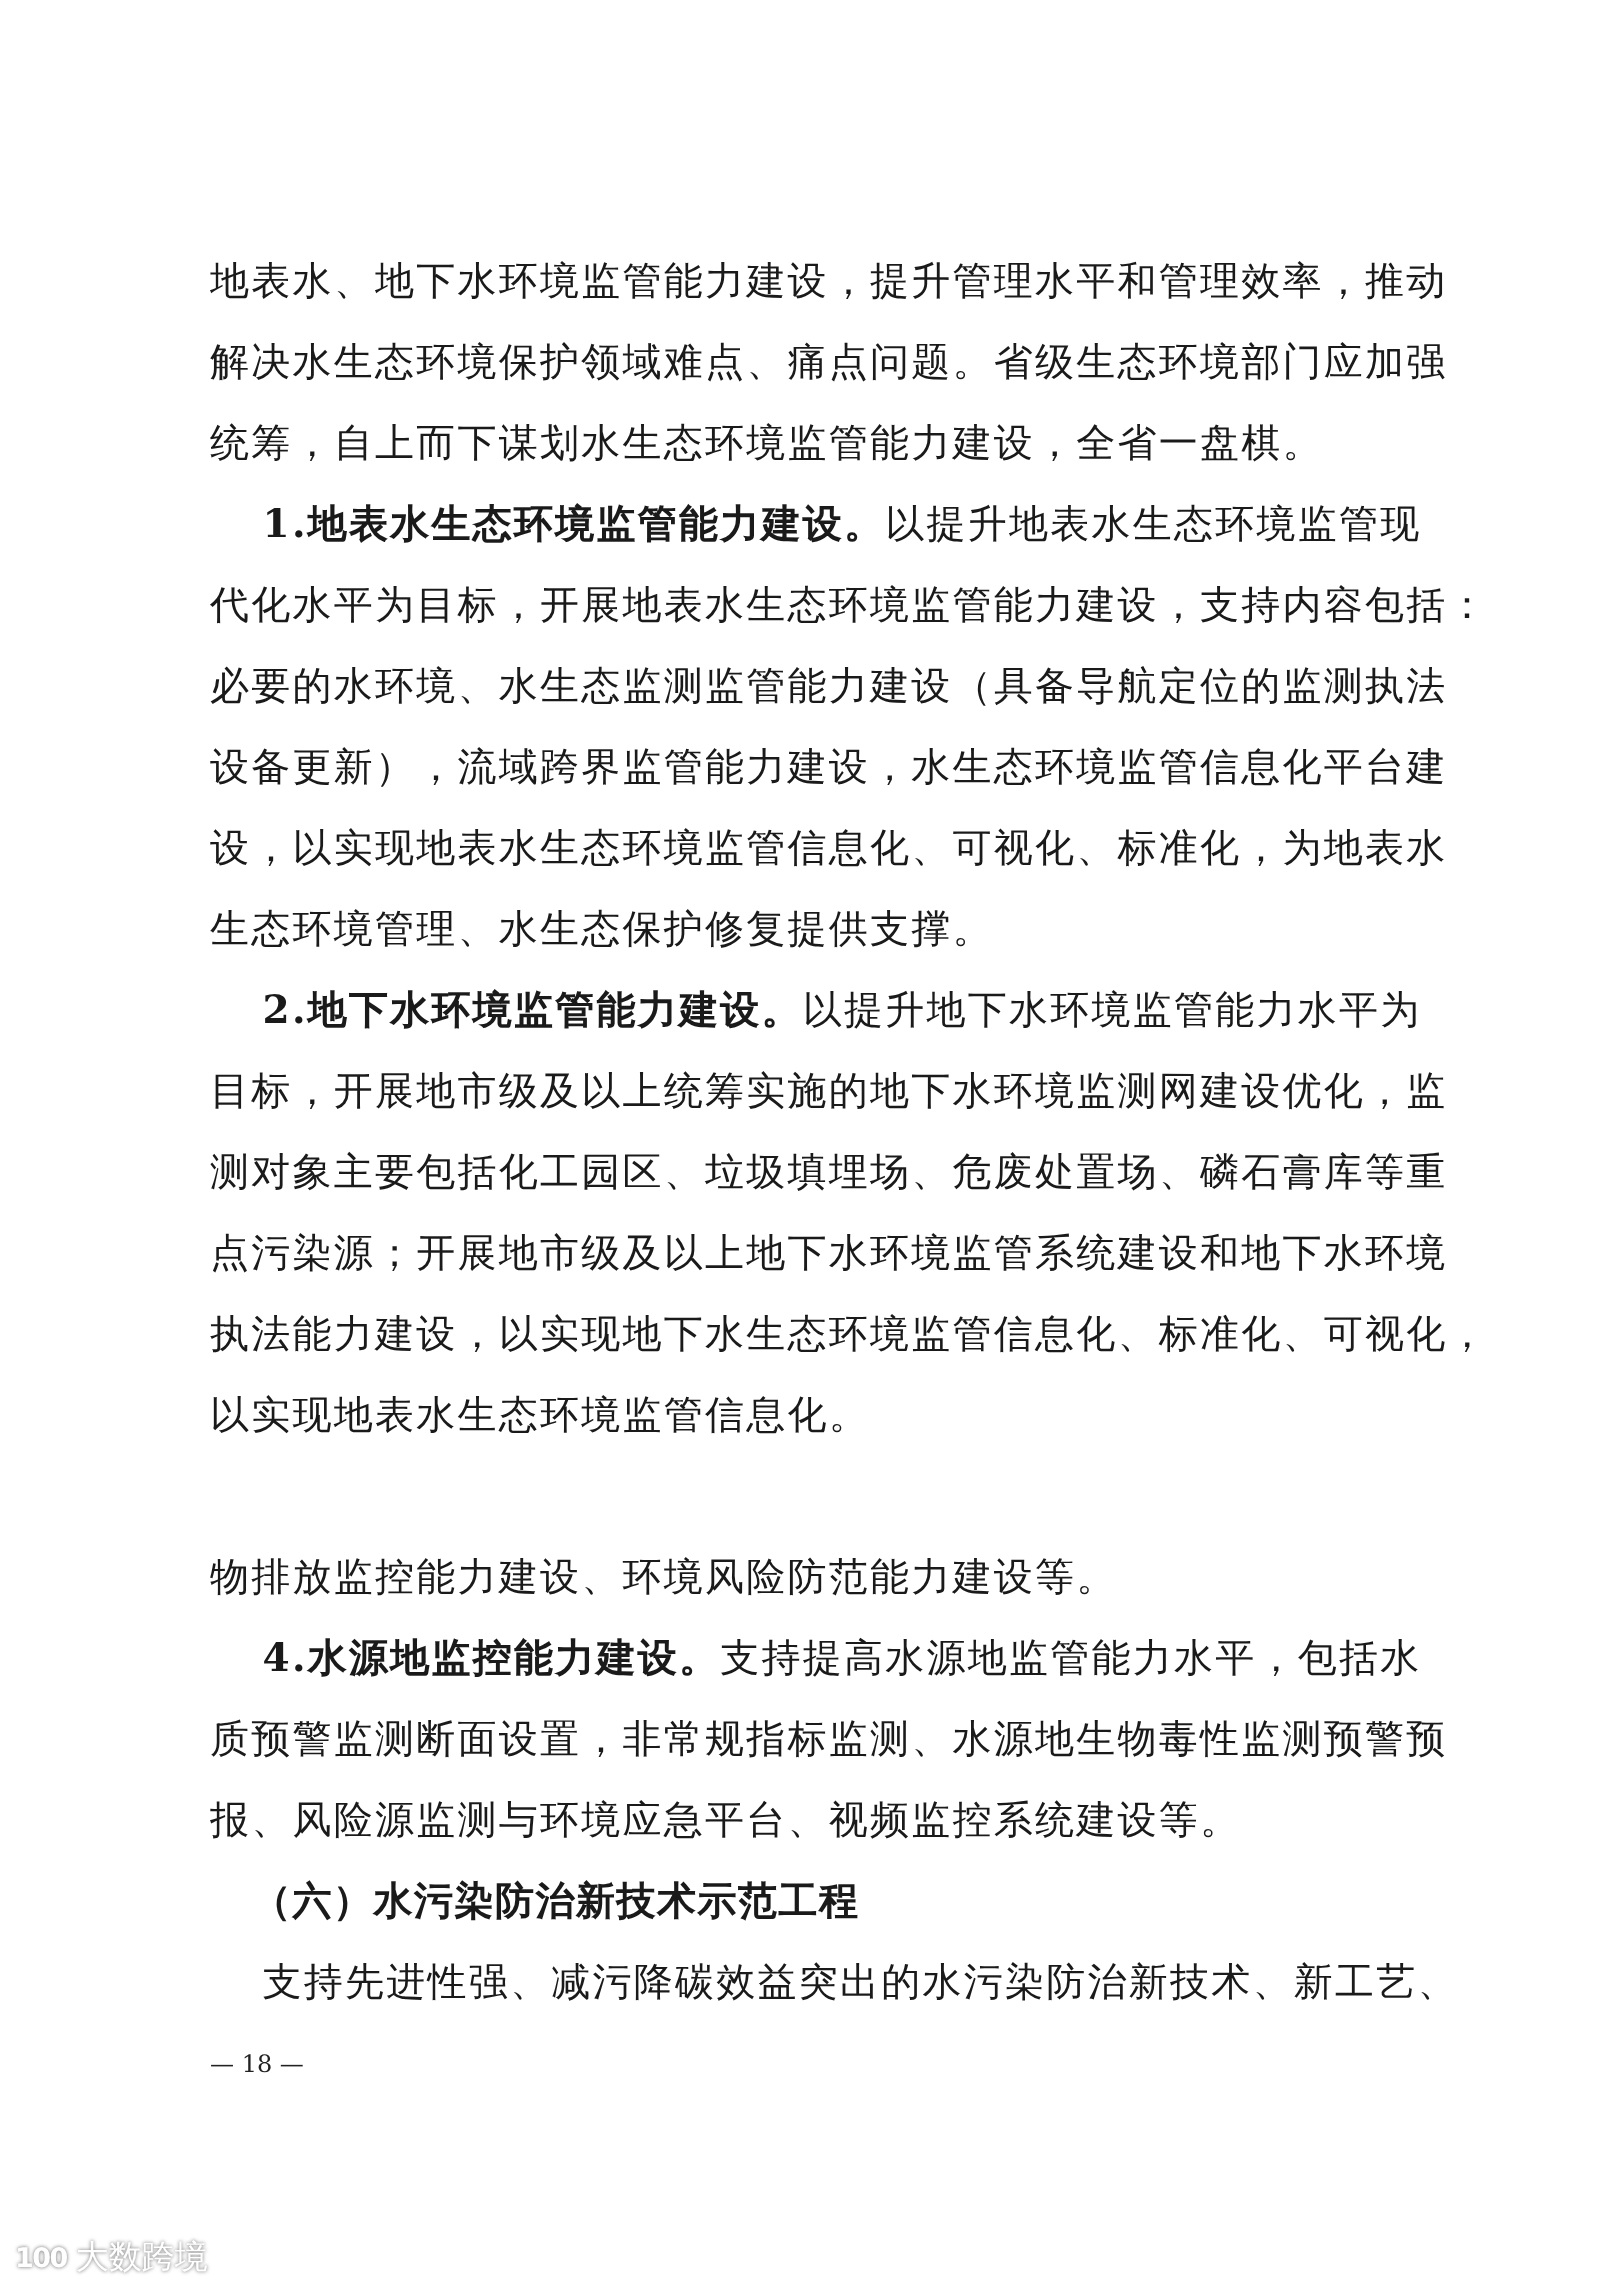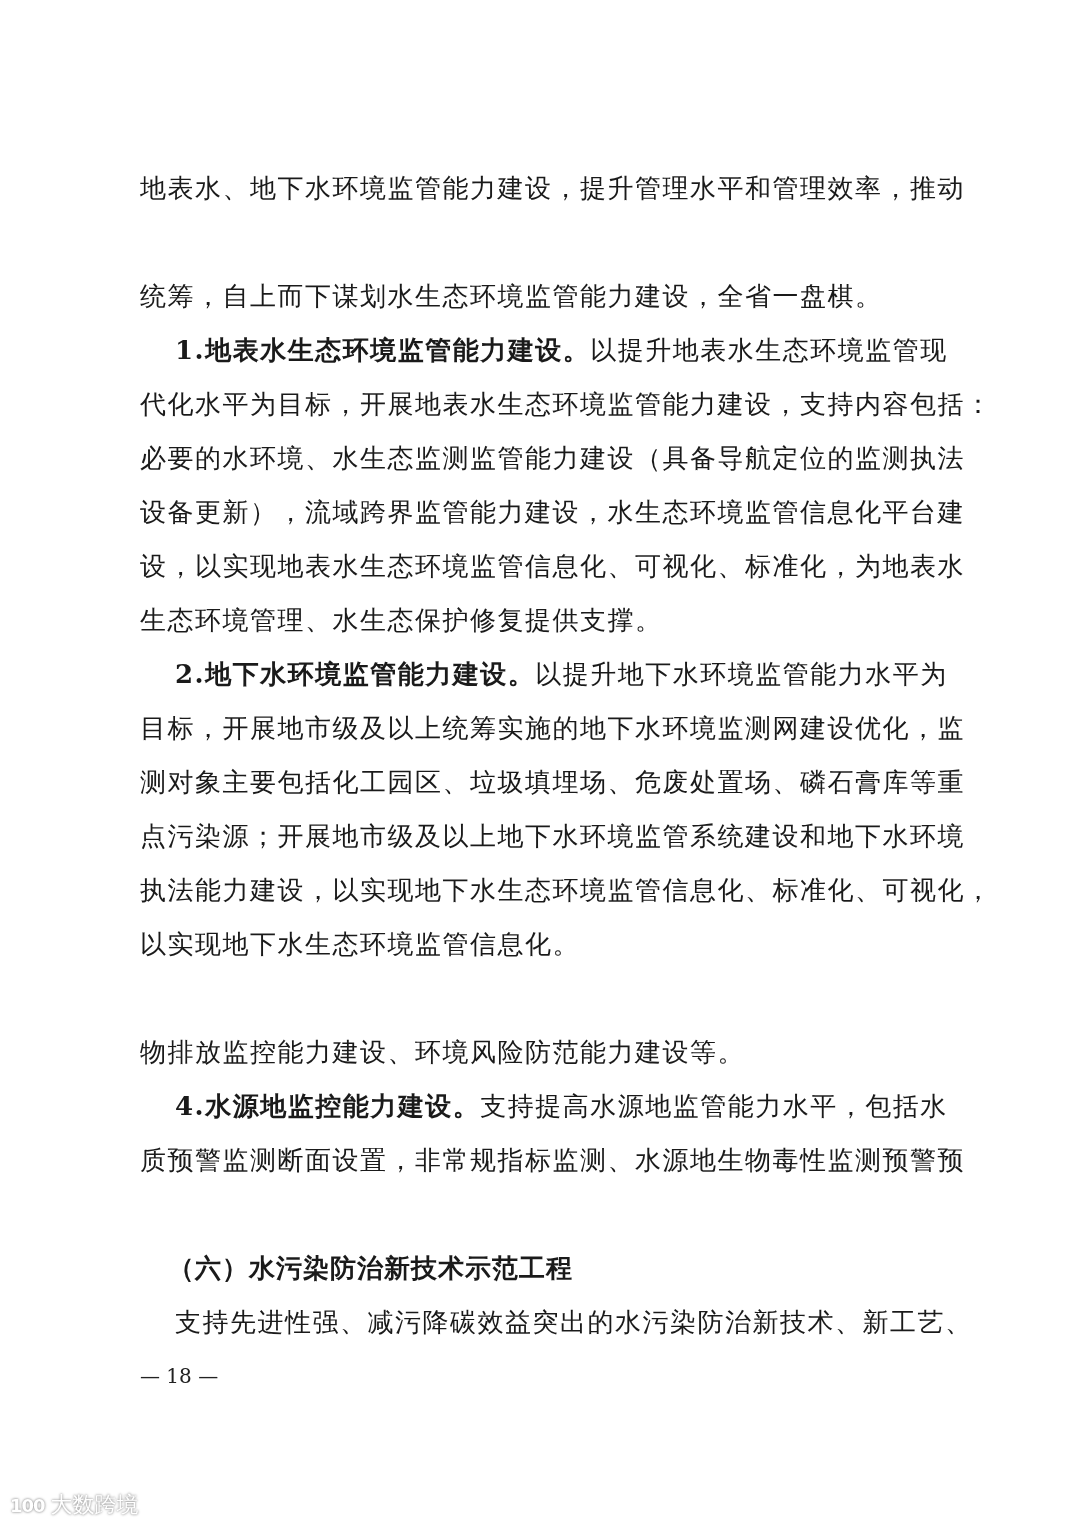--- a/index.html
+++ b/index.html
@@ -31,21 +31,21 @@
     white-space: nowrap;
     letter-spacing: 1.5px;
   }
   .indent { left: 175px; width: 747px; }
   .bold { font-weight: bold; }
   .heading { font-weight: bold; letter-spacing: 1px; }
   .page-number {
     position: absolute;
     left: 140px;
     top: 1361px;
-    font-size: 20px;
+    font-size: 16px;
     line-height: 30px;
     color: #222;
     white-space: nowrap;
   }
   .watermark {
     position: absolute;
     left: 10px;
     top: 1490px;
     display: flex;
     align-items: center;
@@ -61,46 +61,48 @@
     font-weight: bold;
     letter-spacing: -1px;
   }
 </style>
 </head>
 <body>
 
 <div class="page">
 
   <div class="line" style="top:172px">地表水、地下水环境监管能力建设，提升管理水平和管理效率，推动</div>
+  <div class="line" style="top:226px">解决水生态环境保护领域难点、痛点问题。省级生态环境部门应加强</div>
   <div class="line" style="top:280px">统筹，自上而下谋划水生态环境监管能力建设，全省一盘棋。</div>
 
   <div class="line indent" style="top:334px">
     <span class="bold">1.地表水生态环境监管能力建设。</span><span>以提升地表水生态环境监管现</span>
   </div>
   <div class="line" style="top:388px">代化水平为目标，开展地表水生态环境监管能力建设，支持内容包括：</div>
   <div class="line" style="top:442px">必要的水环境、水生态监测监管能力建设（具备导航定位的监测执法</div>
   <div class="line" style="top:496px">设备更新），流域跨界监管能力建设，水生态环境监管信息化平台建</div>
   <div class="line" style="top:604px">生态环境管理、水生态保护修复提供支撑。</div>
   <div class="line" style="top:550px">设，以实现地表水生态环境监管信息化、可视化、标准化，为地表水</div>
 
   <div class="line indent" style="top:658px">
     <span class="bold">2.地下水环境监管能力建设。</span><span>以提升地下水环境监管能力水平为</span>
   </div>
   <div class="line" style="top:712px">目标，开展地市级及以上统筹实施的地下水环境监测网建设优化，监</div>
   <div class="line" style="top:766px">测对象主要包括化工园区、垃圾填埋场、危废处置场、磷石膏库等重</div>
   <div class="line" style="top:820px">点污染源；开展地市级及以上地下水环境监管系统建设和地下水环境</div>
   <div class="line" style="top:874px">执法能力建设，以实现地下水生态环境监管信息化、标准化、可视化，</div>
-  <div class="line" style="top:928px">以实现地下水生态环境监管信息化。</div>
+  <div class="line" style="top:928px">以实现地表水生态环境监管信息化。</div>
 
   <div class="line" style="top:1036px">物排放监控能力建设、环境风险防范能力建设等。</div>
 
   <div class="line indent" style="top:1090px">
     <span class="bold">4.水源地监控能力建设。</span><span>支持提高水源地监管能力水平，包括水</span>
   </div>
   <div class="line" style="top:1144px">质预警监测断面设置，非常规指标监测、水源地生物毒性监测预警预</div>
+  <div class="line" style="top:1198px">报、风险源监测与环境应急平台、视频监控系统建设等。</div>
 
   <div class="line heading" style="top:1252px; left:168px;">（六）水污染防治新技术示范工程</div>
 
   <div class="line indent" style="top:1306px">支持先进性强、减污降碳效益突出的水污染防治新技术、新工艺、</div>
 
   <div class="page-number">— 18 —</div>
 
   <div class="watermark">
     <span class="wm-logo">100</span>
     <span>大数跨境</span>

